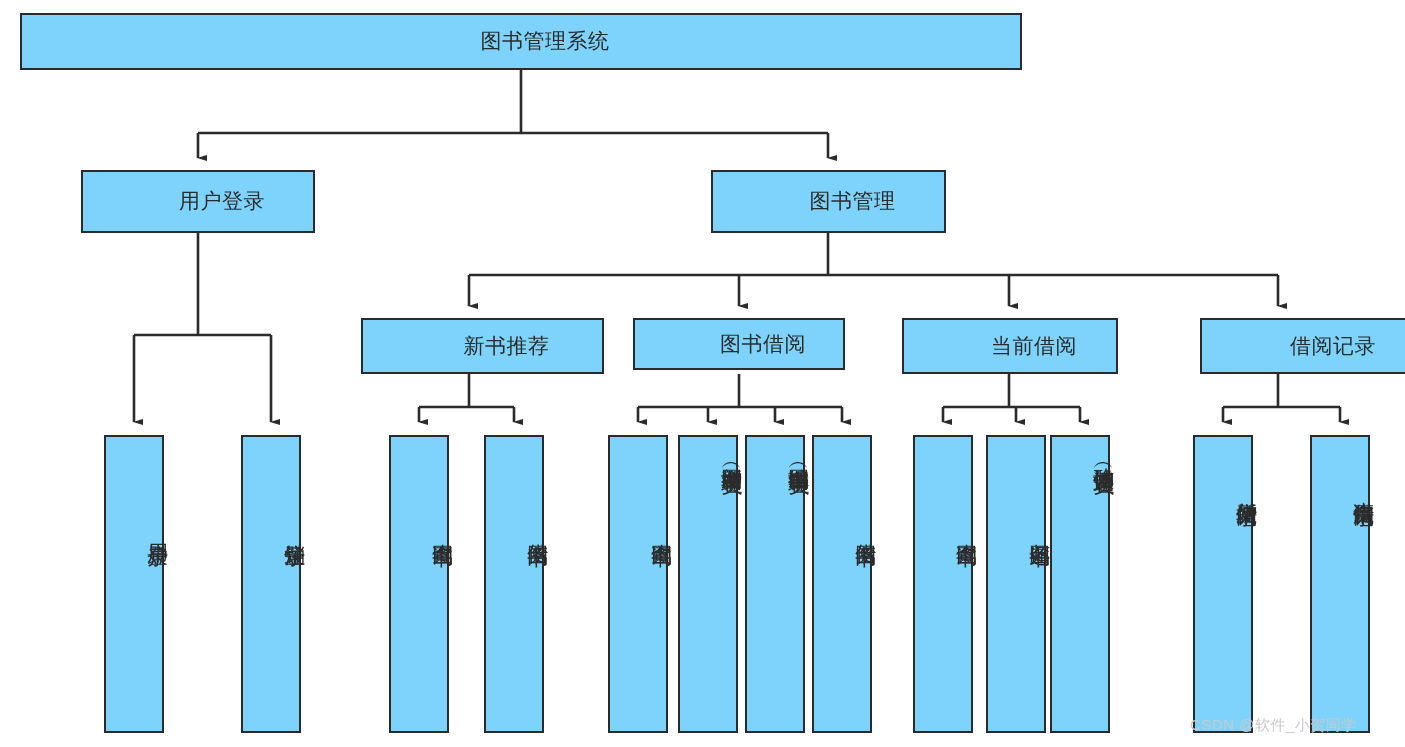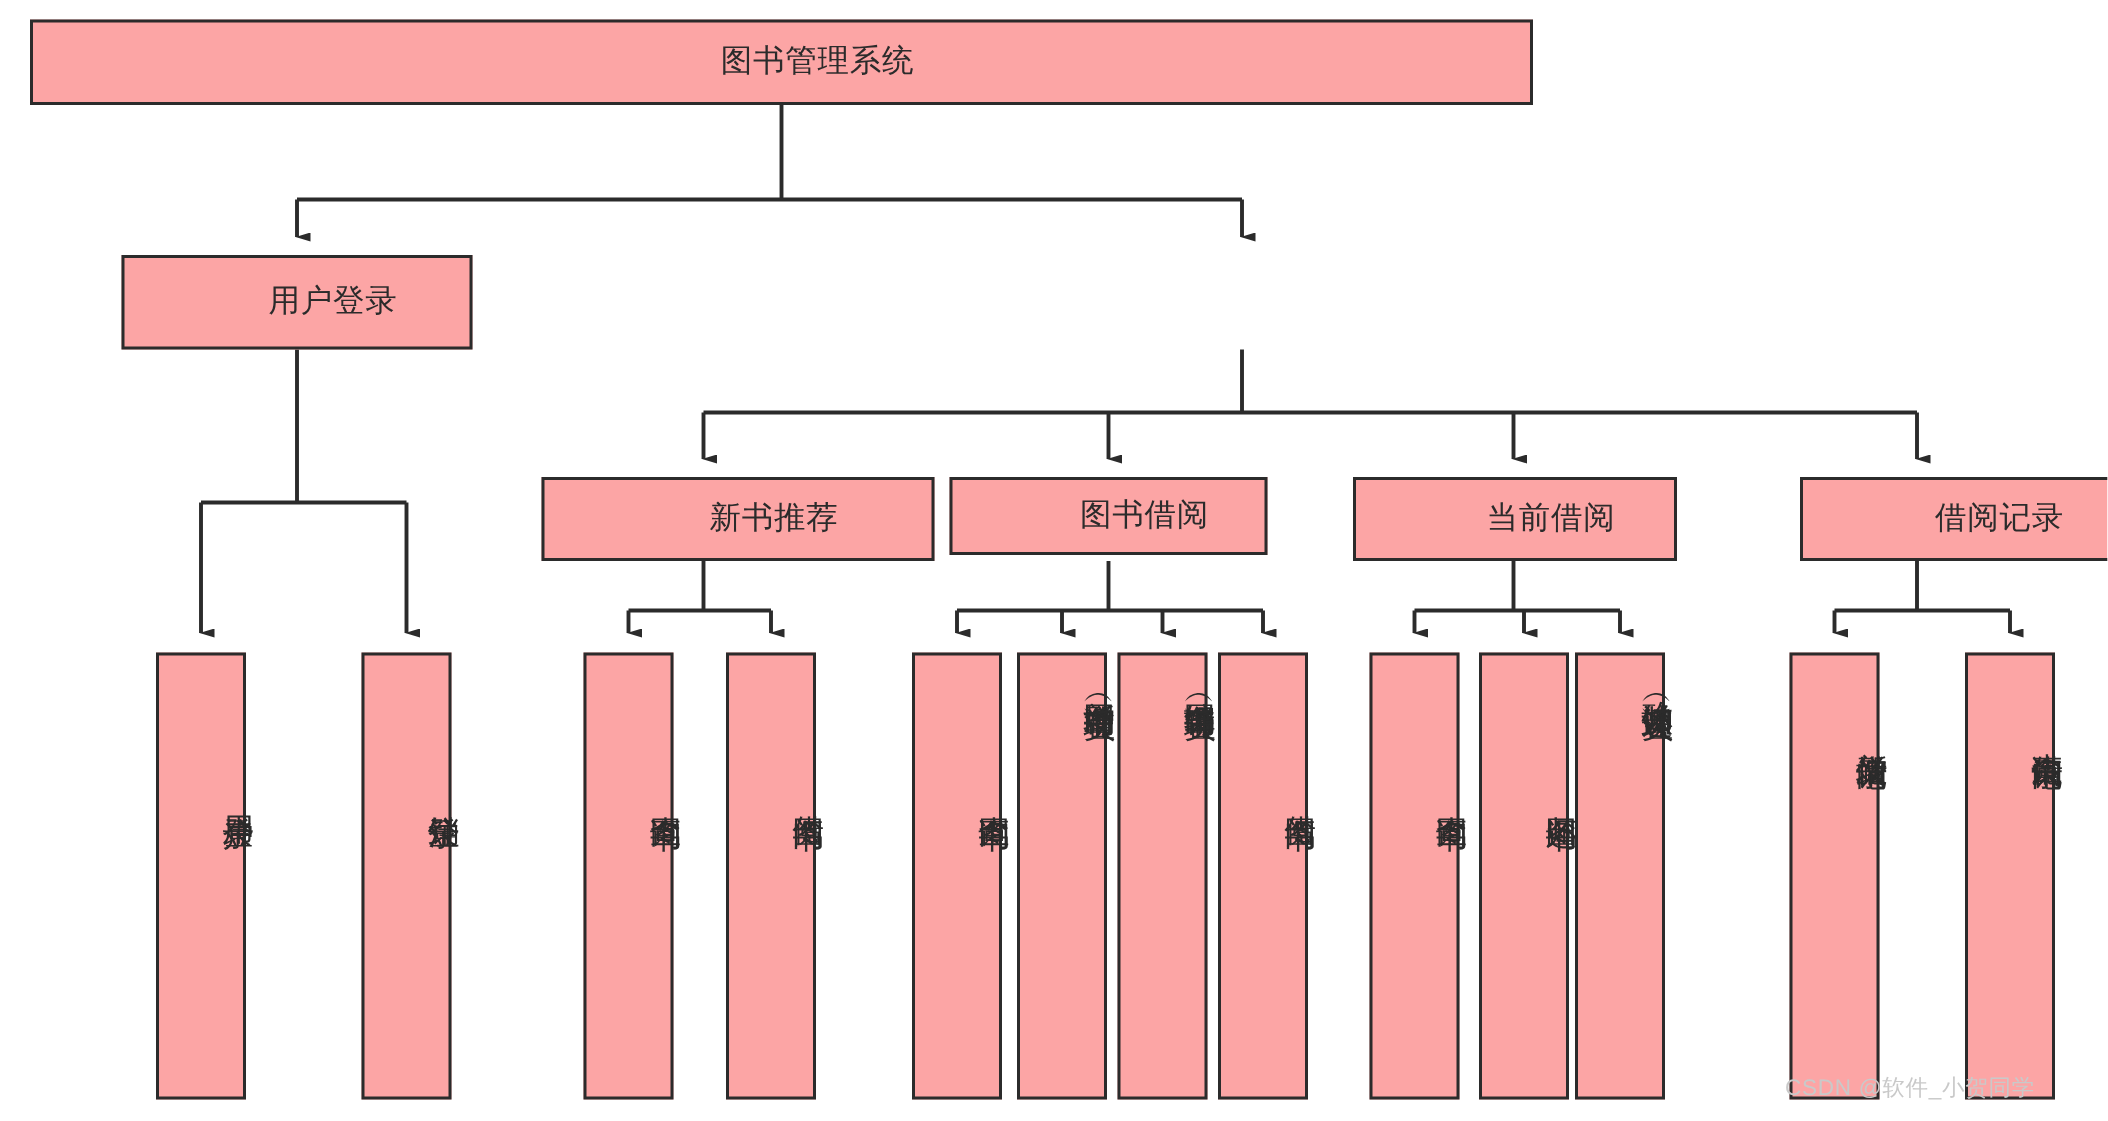--- a/index.html
+++ b/index.html
@@ -22,21 +22,21 @@
     left: 0;
     top: 0;
     width: 1405px;
     height: 747px;
     pointer-events: none;
   }
   .node {
     position: absolute;
     box-sizing: border-box;
     border: 2px solid #2b2b2b;
-    background: #fca5a5;
+    background: #7dd3fc;
     display: flex;
     align-items: center;
     justify-content: center;
     color: #2b2b2b;
     padding-left: 48px;
   }
   .node .label {
     font-size: 21px;
     line-height: 1.15;
     letter-spacing: 0.5px;
@@ -124,22 +124,25 @@
     </g>
   </svg>
 
   <div class="node" id="node-root" style="left: 20px; top: 13px; width: 1002px; height: 57px;">
     <span class="label">图书管理系统</span>
   </div>
 
   <div class="node" id="node-l2-0" style="left: 81px; top: 170px; width: 234px; height: 63px;">
     <span class="label">用户登录</span>
   </div>
+  <div class="node" id="node-l2-1" style="left: 711px; top: 170px; width: 235px; height: 63px;">
+    <span class="label">图书管理</span>
+  </div>
 
-  <div class="node" id="node-l3-0" style="left: 361px; top: 318px; width: 262px; height: 56px;">
+  <div class="node" id="node-l3-0" style="left: 361px; top: 318px; width: 243px; height: 56px;">
     <span class="label">新书推荐</span>
   </div>
   <div class="node" id="node-l3-1" style="left: 633px; top: 318px; width: 212px; height: 52px;">
     <span class="label">图书借阅</span>
   </div>
   <div class="node" id="node-l3-2" style="left: 902px; top: 318px; width: 216px; height: 56px;">
     <span class="label">当前借阅</span>
   </div>
   <div class="node" id="node-l3-3" style="left: 1170px; top: 318px; width: 218px; height: 56px; margin-left: 30px;">
     <span class="label">借阅记录</span>

